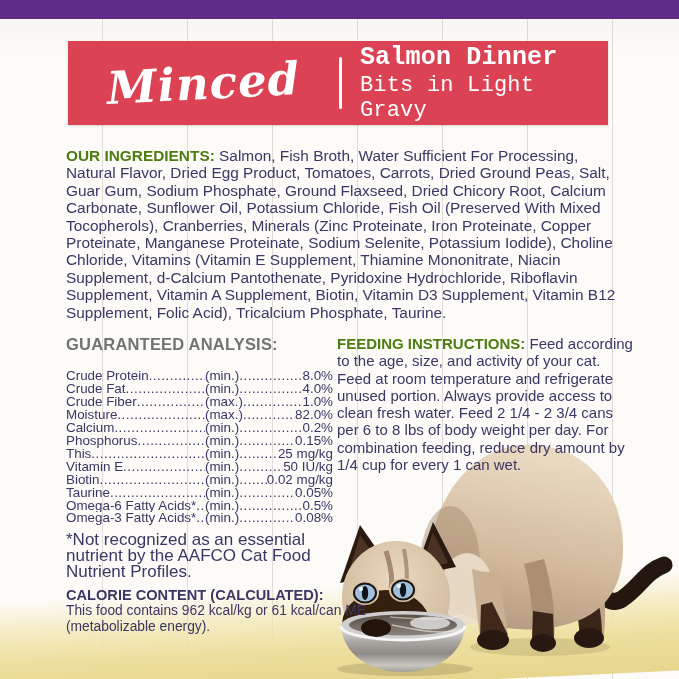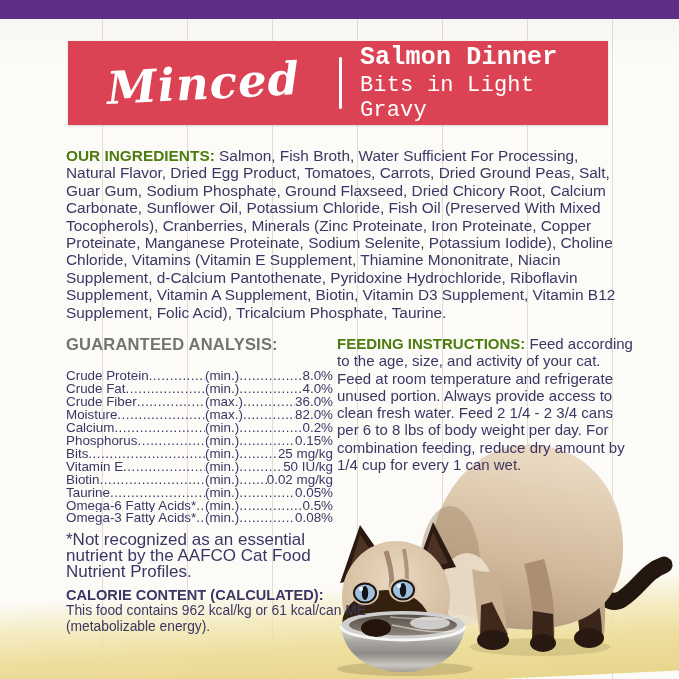--- a/index.html
+++ b/index.html
@@ -103,21 +103,21 @@
           <span class="leader"></span>
           <span class="ga-val">4.0%</span>
         </div>
       <div class="ga-row">
           <span class="ga-head">
             <span class="ga-label">Crude Fiber</span>
             <span class="leader"></span>
           </span>
           <span class="ga-basis">(max.)</span>
           <span class="leader"></span>
-          <span class="ga-val">36.0%</span>
+          <span class="ga-val">1.0%</span>
         </div>
       <div class="ga-row">
           <span class="ga-head">
             <span class="ga-label">Moisture</span>
             <span class="leader"></span>
           </span>
           <span class="ga-basis">(max.)</span>
           <span class="leader"></span>
           <span class="ga-val">82.0%</span>
         </div>
@@ -134,21 +134,21 @@
           <span class="ga-head">
             <span class="ga-label">Phosphorus</span>
             <span class="leader"></span>
           </span>
           <span class="ga-basis">(min.)</span>
           <span class="leader"></span>
           <span class="ga-val">0.15%</span>
         </div>
       <div class="ga-row">
           <span class="ga-head">
-            <span class="ga-label">Bits</span>
+            <span class="ga-label">This</span>
             <span class="leader"></span>
           </span>
           <span class="ga-basis">(min.)</span>
           <span class="leader"></span>
           <span class="ga-val">25 mg/kg</span>
         </div>
       <div class="ga-row">
           <span class="ga-head">
             <span class="ga-label">Vitamin E</span>
             <span class="leader"></span>

